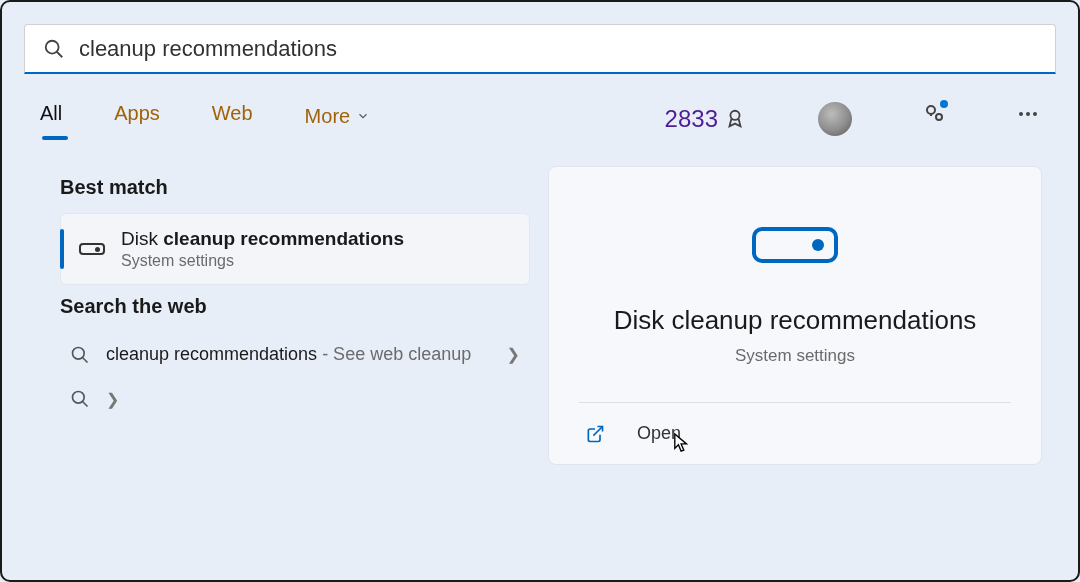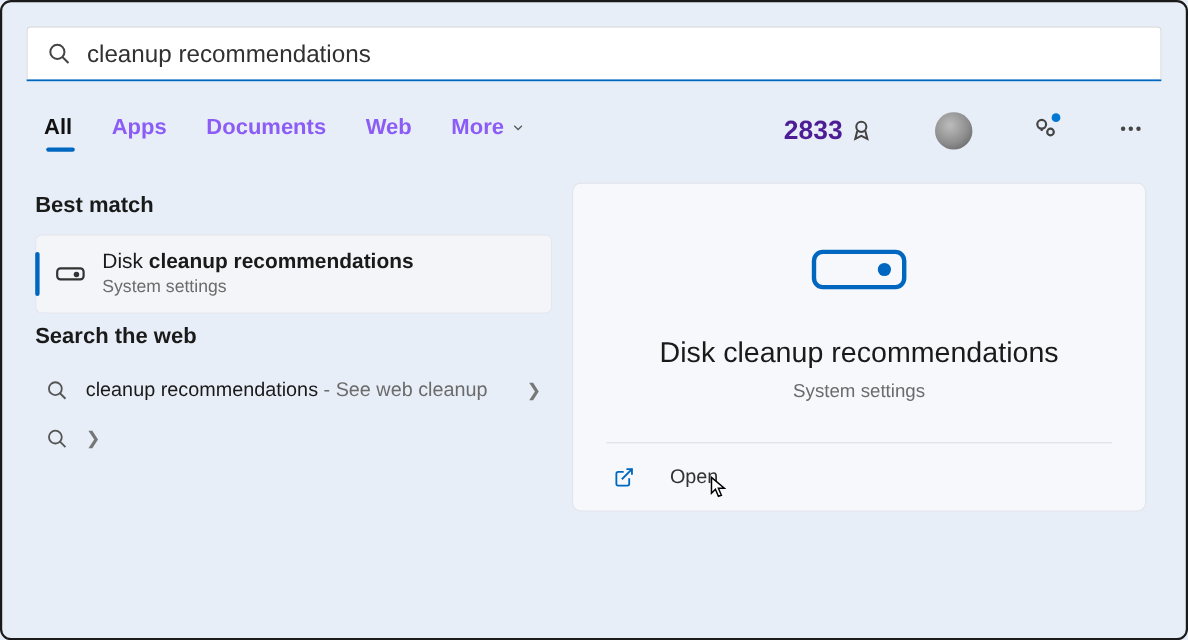--- a/index.html
+++ b/index.html
@@ -31,28 +31,26 @@
       font-size: 22px;
       color: #313131;
       flex: 1;
       margin-left: 14px;
       font-family: inherit;
       caret-color: #0067c0;
     }
     
     .tabs-row {
       display: flex;
-      align-items: center;
       padding: 28px 38px 12px 38px;
-      gap: 36px;
-      font-weight: bold;
+      gap: 52px;
     }
     .tab {
       font-size: 20px;
-      color: #8b5cf6;
+      color: #a16207;
       cursor: pointer;
       position: relative;
       padding-bottom: 6px;
     }
     .tab.active {
       color: #111;
     }
     .tab.active::after {
       content: "";
       position: absolute;
@@ -76,21 +74,21 @@
     .avatar {
       width: 34px; height: 34px;
       border-radius: 50%;
       background: radial-gradient(circle at 40% 35%, #bcbcbc 0%, #8d8d8d 55%, #555 100%);
       margin-left: 20px;
     }
     .chat-icon, .more-icon { margin-left: 18px; position: relative; }
     
     .content {
       display: flex;
-      padding: 18px 18px 0 30px;
+      padding: 18px 18px 0 58px;
       gap: 18px;
     }
     .left-col { width: 470px; }
     .section-header {
       font-size: 20px;
       font-weight: 600;
       color: #1a1a1a;
       margin-bottom: 14px;
       margin-top: 10px;
     }
@@ -234,21 +232,20 @@
   <svg width="22" height="22" viewBox="0 0 24 24" fill="none" stroke="#444" stroke-width="2">
     <circle cx="10" cy="10" r="7"></circle>
     <line x1="21" y1="21" x2="15" y2="15"></line>
   </svg>
   <input class="search-input" autofocus="" value="cleanup recommendations" style="">
 </div>
 
 <div class="tabs-row">
   <div class="tab active">All</div>
   <div class="tab">Apps</div>
-  <div class="tab">Documents</div>
   <div class="tab">Web</div>
   <div class="tab more">
     <span>More</span>
     <svg width="14" height="14" viewBox="0 0 24 24" fill="none" stroke="#5a5a5a" stroke-width="2">
         <polyline points="6 9 12 15 18 9"></polyline>
       </svg>
   </div>
   <div class="spacer"></div>
   <div class="rewards">
     <span>2833</span>

